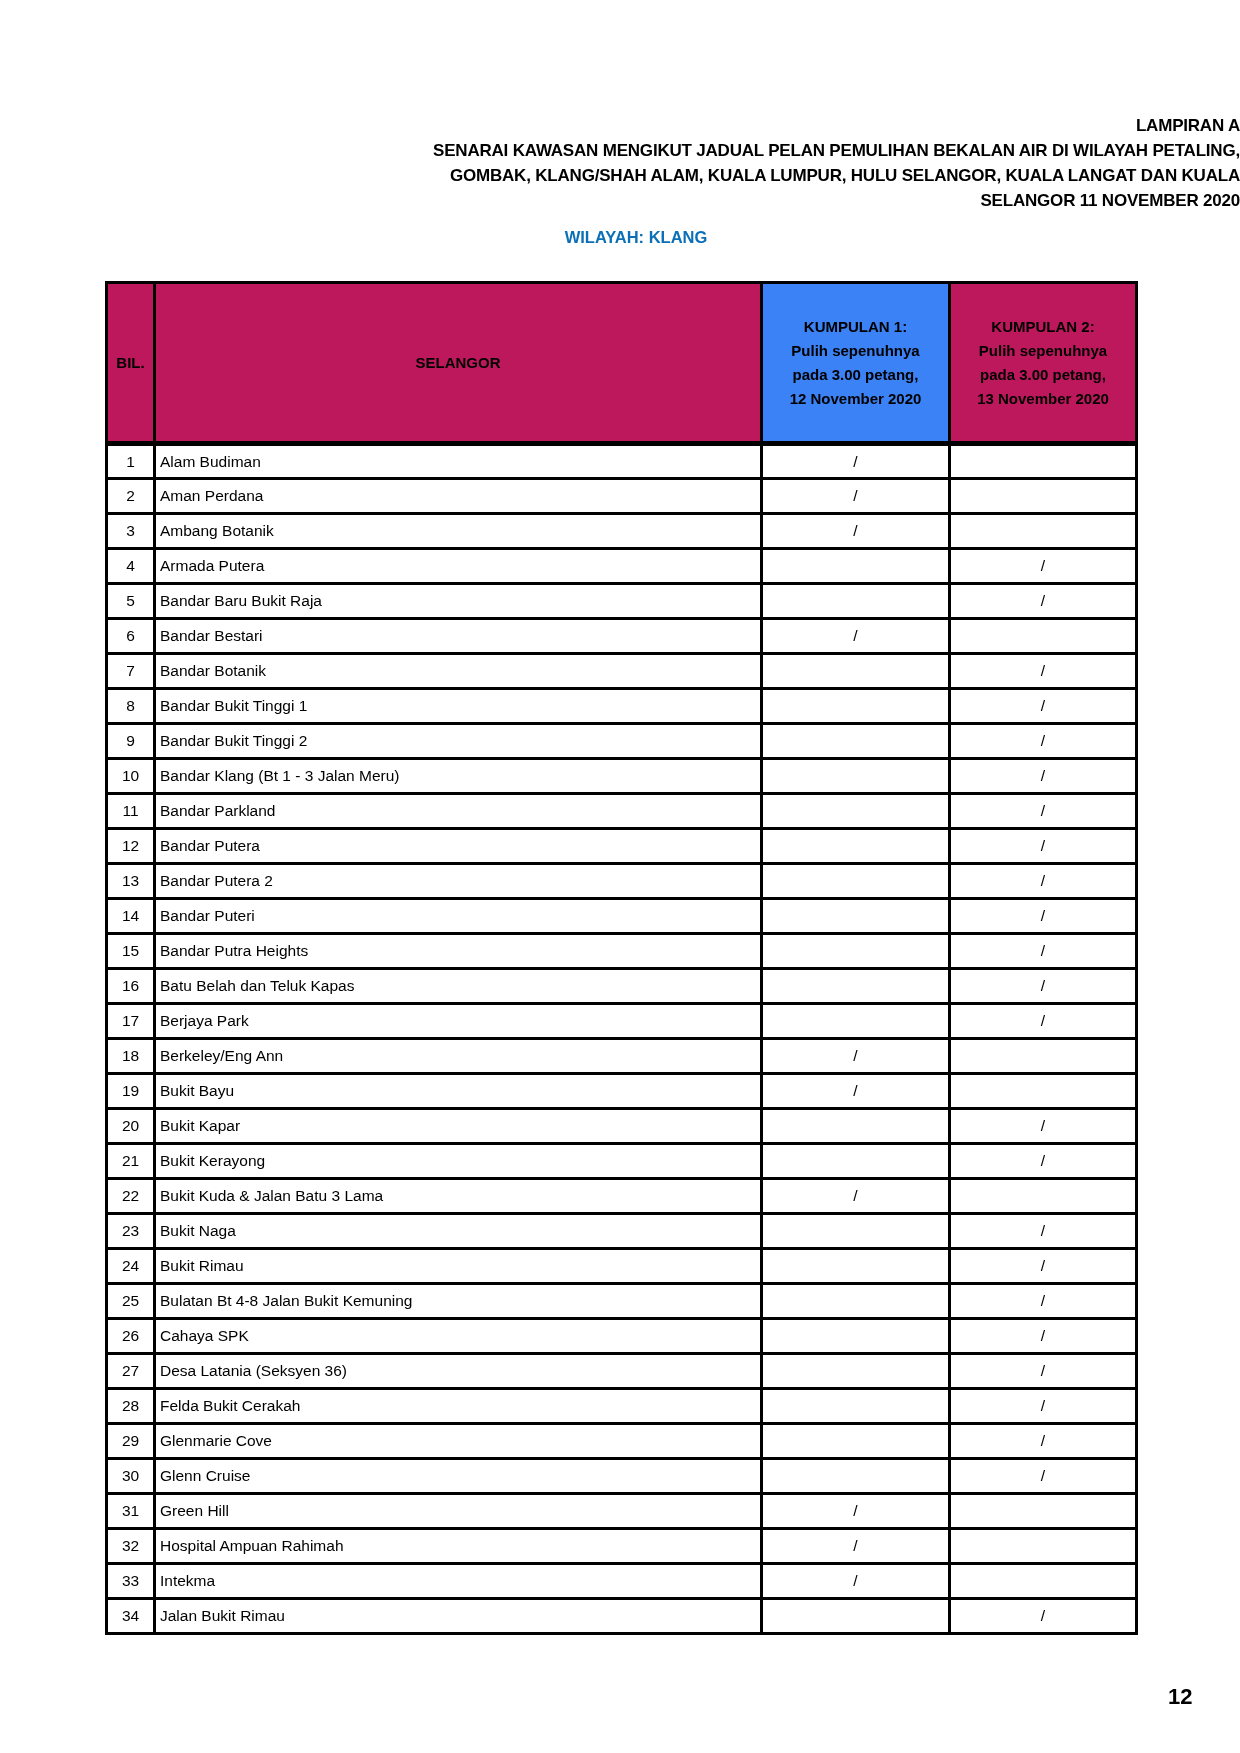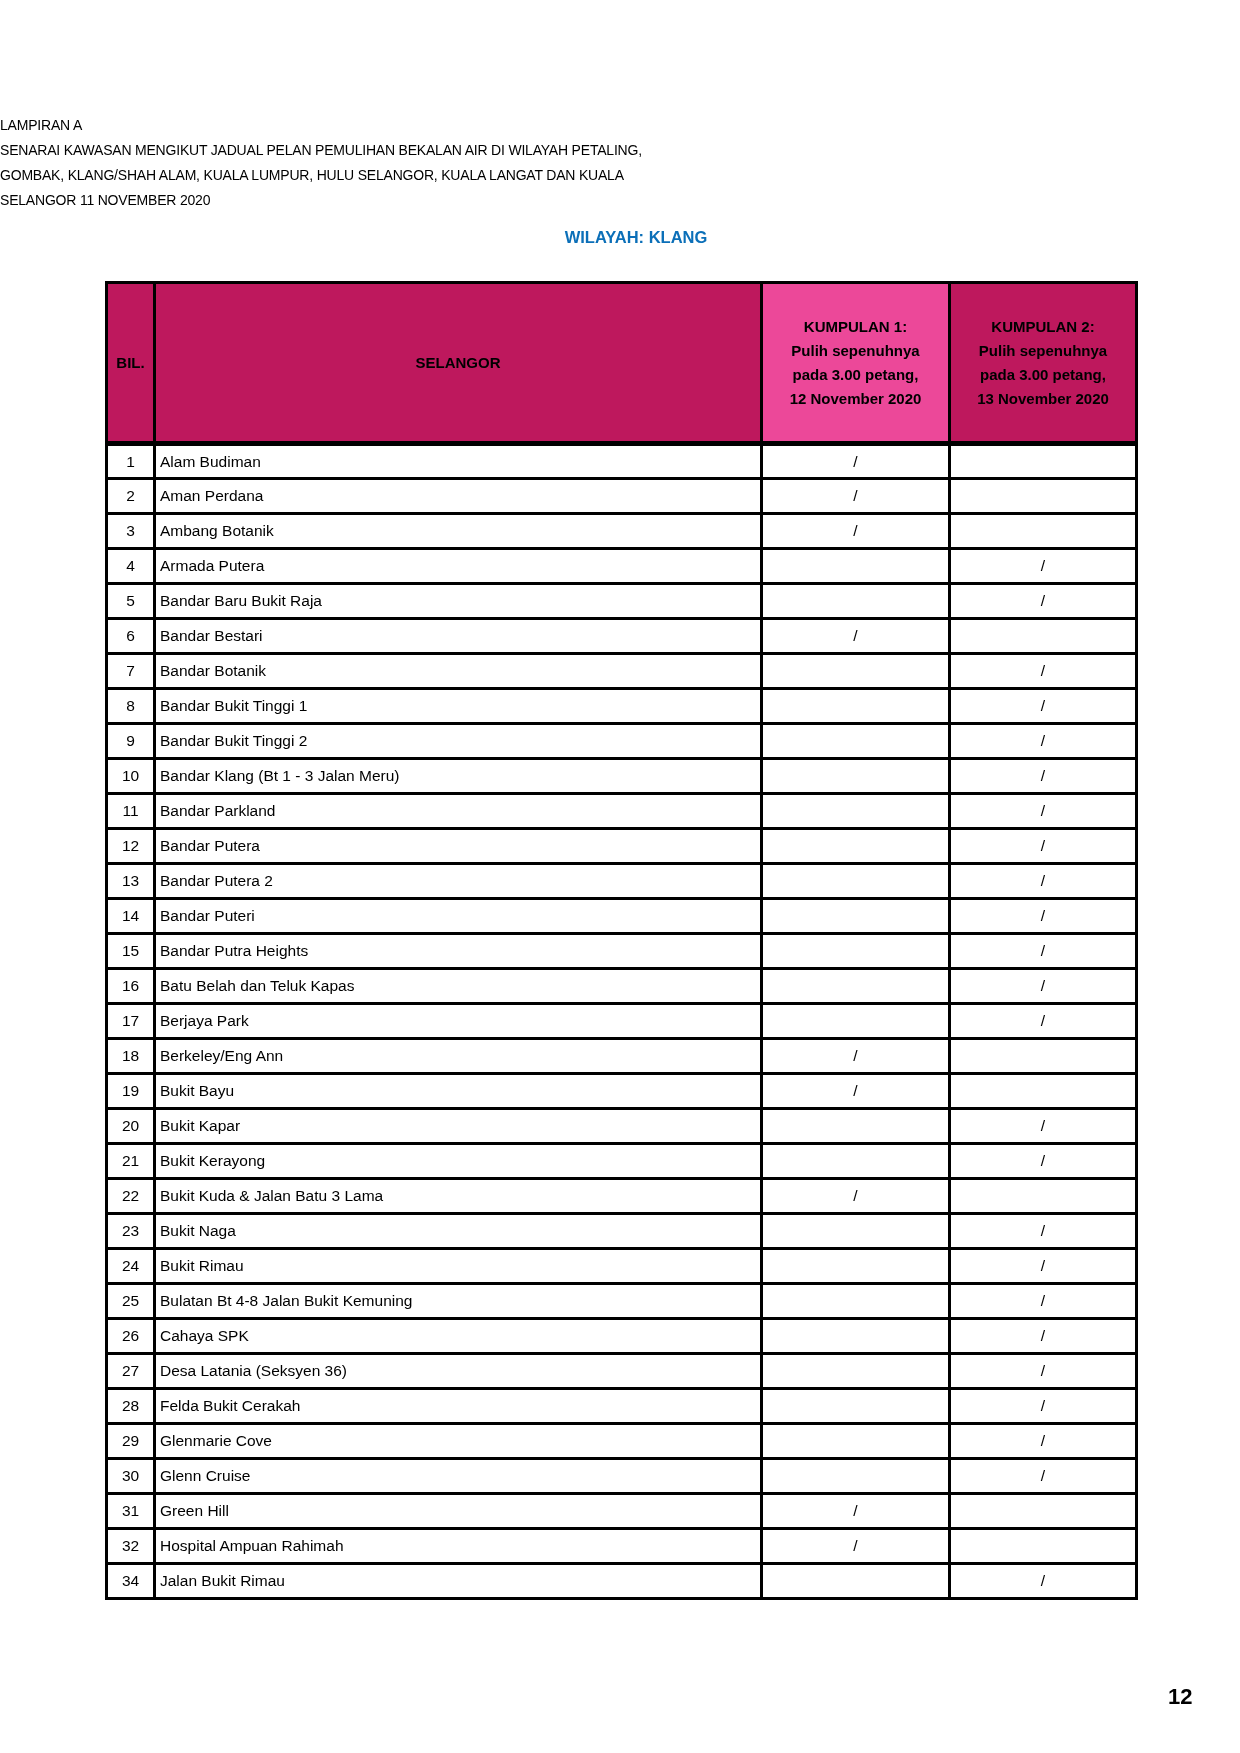--- a/index.html
+++ b/index.html
@@ -14,23 +14,23 @@
     width: 1240px;
     height: 1753px;
     background: #ffffff;
     overflow: hidden;
   }
   .title-block {
     position: absolute;
     top: 113px;
     left: 0;
     width: 1240px;
-    text-align: left;
-    font-weight: normal;
-    font-size: 14px;
+    text-align: right;
+    font-weight: bold;
+    font-size: 17px;
     line-height: 25px;
     letter-spacing: -0.2px;
   }
   .region-label {
     position: absolute;
     top: 228px;
     left: 16px;
     width: 1240px;
     text-align: center;
     font-weight: bold;
@@ -56,21 +56,21 @@
   }
   table.schedule thead th {
     height: 161px;
     vertical-align: middle;
     text-align: center;
     font-weight: bold;
     font-size: 15px;
     line-height: 24px;
   }
   th.hdr-gray  { background: #be185d; }
-  th.hdr-green { background: #ec4899; }
+  th.hdr-green { background: #3b82f6; }
   th.hdr-yellow{ background: #be185d; }
   table.schedule thead tr { border-bottom: 5px solid #000; }
   table.schedule tbody td {
     height: 35px;
     font-size: 15.5px;
     vertical-align: middle;
     background: #ffffff;
   }
   td.bil  { text-align: center; }
   td.name { text-align: left; padding-left: 4px; }
@@ -309,20 +309,26 @@
           <td class="mark">/</td>
           <td class="mark"></td>
         </tr>
         <tr>
           <td class="bil">32</td>
           <td class="name">Hospital Ampuan Rahimah</td>
           <td class="mark">/</td>
           <td class="mark"></td>
         </tr>
         <tr>
+          <td class="bil">33</td>
+          <td class="name">Intekma</td>
+          <td class="mark">/</td>
+          <td class="mark"></td>
+        </tr>
+        <tr>
           <td class="bil">34</td>
           <td class="name">Jalan Bukit Rimau</td>
           <td class="mark"></td>
           <td class="mark">/</td>
         </tr>
       </tbody>
   </table>
 
   <div class="page-number">12</div>
 

